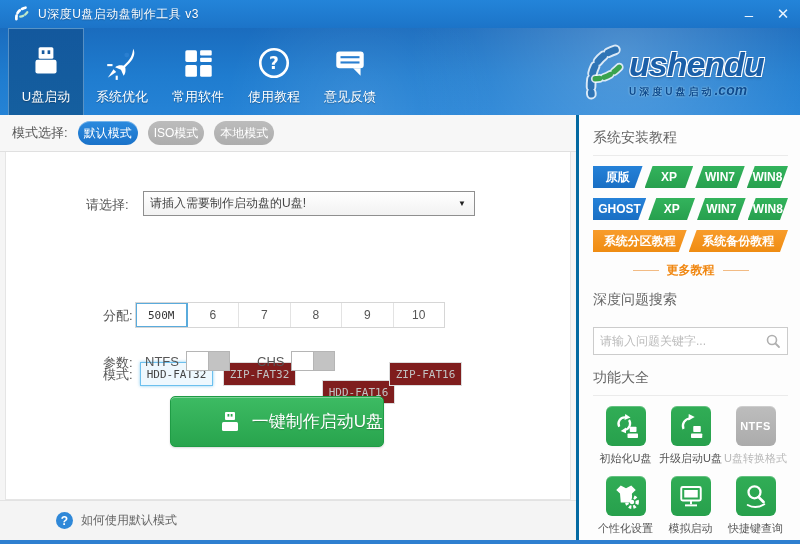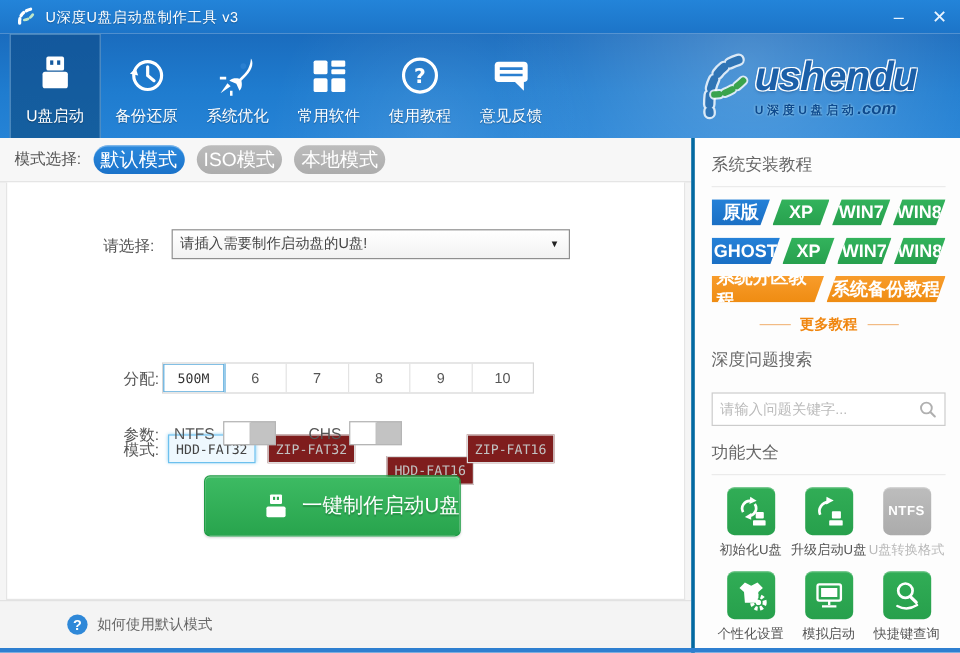--- a/index.html
+++ b/index.html
@@ -58,21 +58,21 @@
   #logo .suffix { font-size:14px; font-weight:bold; font-style:italic; color:#0d4a8f;
     text-shadow:0 0 2px #bfe6f2; }
   
   #main { position:absolute; left:0; top:115px; width:576px; height:425px; background:#f5f5f5; }
   #modebar {
     position:absolute; left:0; top:0; width:576px; height:37px; background:#f7f7f7;
     border-bottom:1px solid #e0e0e0; display:flex; align-items:center; padding-left:12px;
   }
   #modebar .mlabel { font-size:13px; color:#555; margin-right:10px; }
   .pill {
-    height:24px; padding:0 6px; border-radius:12px; color:#fff; font-size:16px;
+    height:24px; padding:0 6px; border-radius:12px; color:#fff; font-size:12px;
     display:flex; align-items:center; margin-right:10px; cursor:pointer;text-align:right;
   }
   .pill.active { background:linear-gradient(180deg,#2b8ade,#1a72c9); box-shadow:inset 0 1px 0 rgba(255,255,255,.35); }
   .pill.inactive { background:linear-gradient(180deg,#bcbcbc,#adadad); }
   #panel {
     position:absolute; left:5px; top:37px; width:566px; height:348px;
     background:#fff; border:1px solid #e5e5e5; border-top:none;
   }
   .frm-label { position:absolute; font-size:13px; color:#555; }
   
@@ -137,21 +137,21 @@
   #footer .help-text { font-size:12px; color:#666; cursor:pointer; }
   
   #sidebar {
     position:absolute; left:576px; top:115px; width:224px; height:501px;
     background:#fdfdfd; border-left:3px solid #0369a1; padding:0 12px 0 14px;
   }
   .side-header { font-size:14px; color:#666; padding:14px 0 8px 0; border-bottom:1px solid #ebebeb; }
   .chev-row { display:flex; margin-top:10px; height:22px; }
   .chev {
     display:flex; align-items:center; justify-content:center; color:#fff;
-    font-size:15px; font-weight:bold; cursor:pointer; margin-right:2px;
+    font-size:12px; font-weight:bold; cursor:pointer; margin-right:2px;
     clip-path:polygon(8px 0, 100% 0, calc(100% - 8px) 100%, 0 100%);
     padding:0 4px;
   }
   .chev.first { clip-path:polygon(0 0, 100% 0, calc(100% - 8px) 100%, 0 100%); }
   .chev.blue  { background:linear-gradient(180deg,#2581d8,#1a6fc4); }
   .chev.green { background:linear-gradient(180deg,#33b35c,#27a04e); }
   .chev.orange{ background:linear-gradient(180deg,#f89c2b,#ef8c12); }
   #more-link {
     margin-top:10px; display:flex; align-items:center; justify-content:center;
   }
@@ -202,28 +202,20 @@
     <svg class="nico" viewBox="0 0 36 36">
       <rect x="11" y="3" width="14" height="11" rx="1.5" fill="#fff"></rect>
       <rect x="14" y="6" width="2.5" height="3.5" fill="#155a9f"></rect>
       <rect x="19.5" y="6" width="2.5" height="3.5" fill="#155a9f"></rect>
       <rect x="8" y="15" width="20" height="13" rx="2" fill="#fff"></rect>
     </svg>
     <span class="nlabel">U盘启动</span>
   </div>
   <div class="nav-item">
     <svg class="nico" viewBox="0 0 36 36">
-      <circle cx="19" cy="18" r="11" fill="none" stroke="#fff" stroke-width="2.5"></circle>
-      <path d="M19 11 v7 l5 4" stroke="#fff" stroke-width="2.5" fill="none" stroke-linecap="round"></path>
-      <path d="M9.5 12 l-4.5 4.5 6.5 1.5 z" fill="#fff"></path>
-    </svg>
-    <span class="nlabel">备份还原</span>
-  </div>
-  <div class="nav-item">
-    <svg class="nico" viewBox="0 0 36 36">
       <path fill="#fff" d="M28 4 c3 3 2 9 -3 14 l-4 4 c0 0 1.5 5 -1.5 8 l-2.5 -5.5 -5.5 -2.5 c3 -3 8 -1.5 8 -1.5 l4 -4 c5 -5 5 -12 5 -12 z"></path>
       <circle cx="22.5" cy="10.5" r="2.3" fill="#2a7fd0"></circle>
       <path d="M10 24 l-5.5 8 8 -5.5 z" fill="#fff"></path>
       <line x1="4" y1="20" x2="9" y2="20" stroke="#fff" stroke-width="2"></line>
       <line x1="13" y1="30" x2="13" y2="34" stroke="#fff" stroke-width="2"></line>
     </svg>
     <span class="nlabel">系统优化</span>
   </div>
   <div class="nav-item">
     <svg class="nico" viewBox="0 0 36 36">

